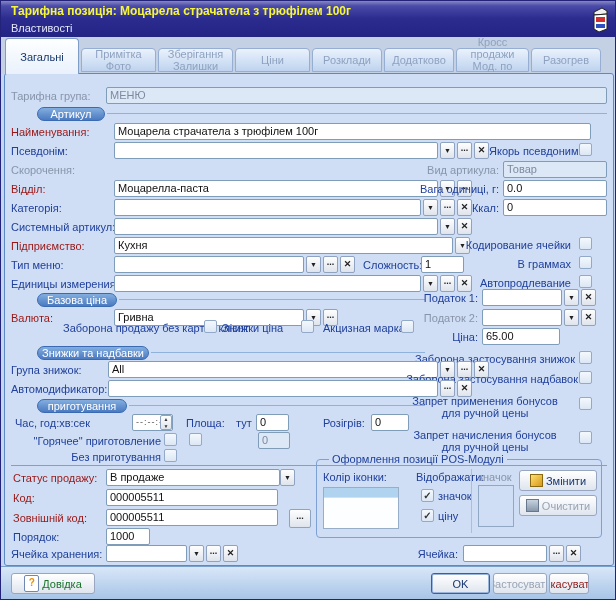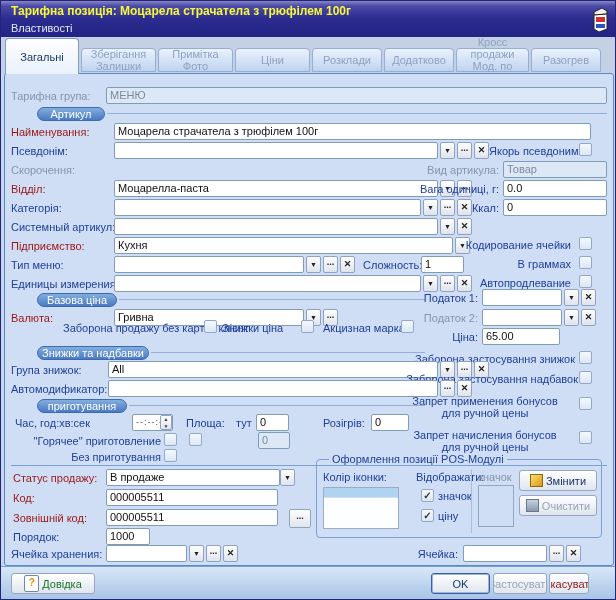--- a/index.html
+++ b/index.html
@@ -80,24 +80,24 @@
     <svg class="a" style="left:589px;top:4px" width="20" height="28" viewBox="0 0 20 28">
       <polygon points="4,7 12,3 17,6 17,9 4,10" fill="#f0f0f0" stroke="#222" stroke-width="1"></polygon>
       <polygon points="4,10 17,9 17,24 9,27 4,24" fill="#ffffff" stroke="#222" stroke-width="1"></polygon>
       <rect x="6" y="12" width="9" height="5" fill="#d03030"></rect>
       <rect x="6" y="19" width="9" height="4" fill="#3050c0"></rect>
     </svg>
   </div>
 
   <div class="a tabstrip">
     <div class="tab act" style="width:74px">Загальні</div>
+    <div class="tab" style="width:75px">Примітка
+Фото</div>
     <div class="tab" style="width:75px">Зберігання
 Залишки</div>
-    <div class="tab" style="width:75px">Примітка
-Фото</div>
     <div class="tab" style="width:75px">Ціни</div>
     <div class="tab" style="width:70px">Розклади</div>
     <div class="tab" style="width:70px">Додатково</div>
     <div class="tab" style="width:73px">Кросс продажи
 Мод. по умол.</div>
     <div class="tab" style="width:70px">Разогрев</div>
   </div>
 
   <div class="a panel"></div>
 

